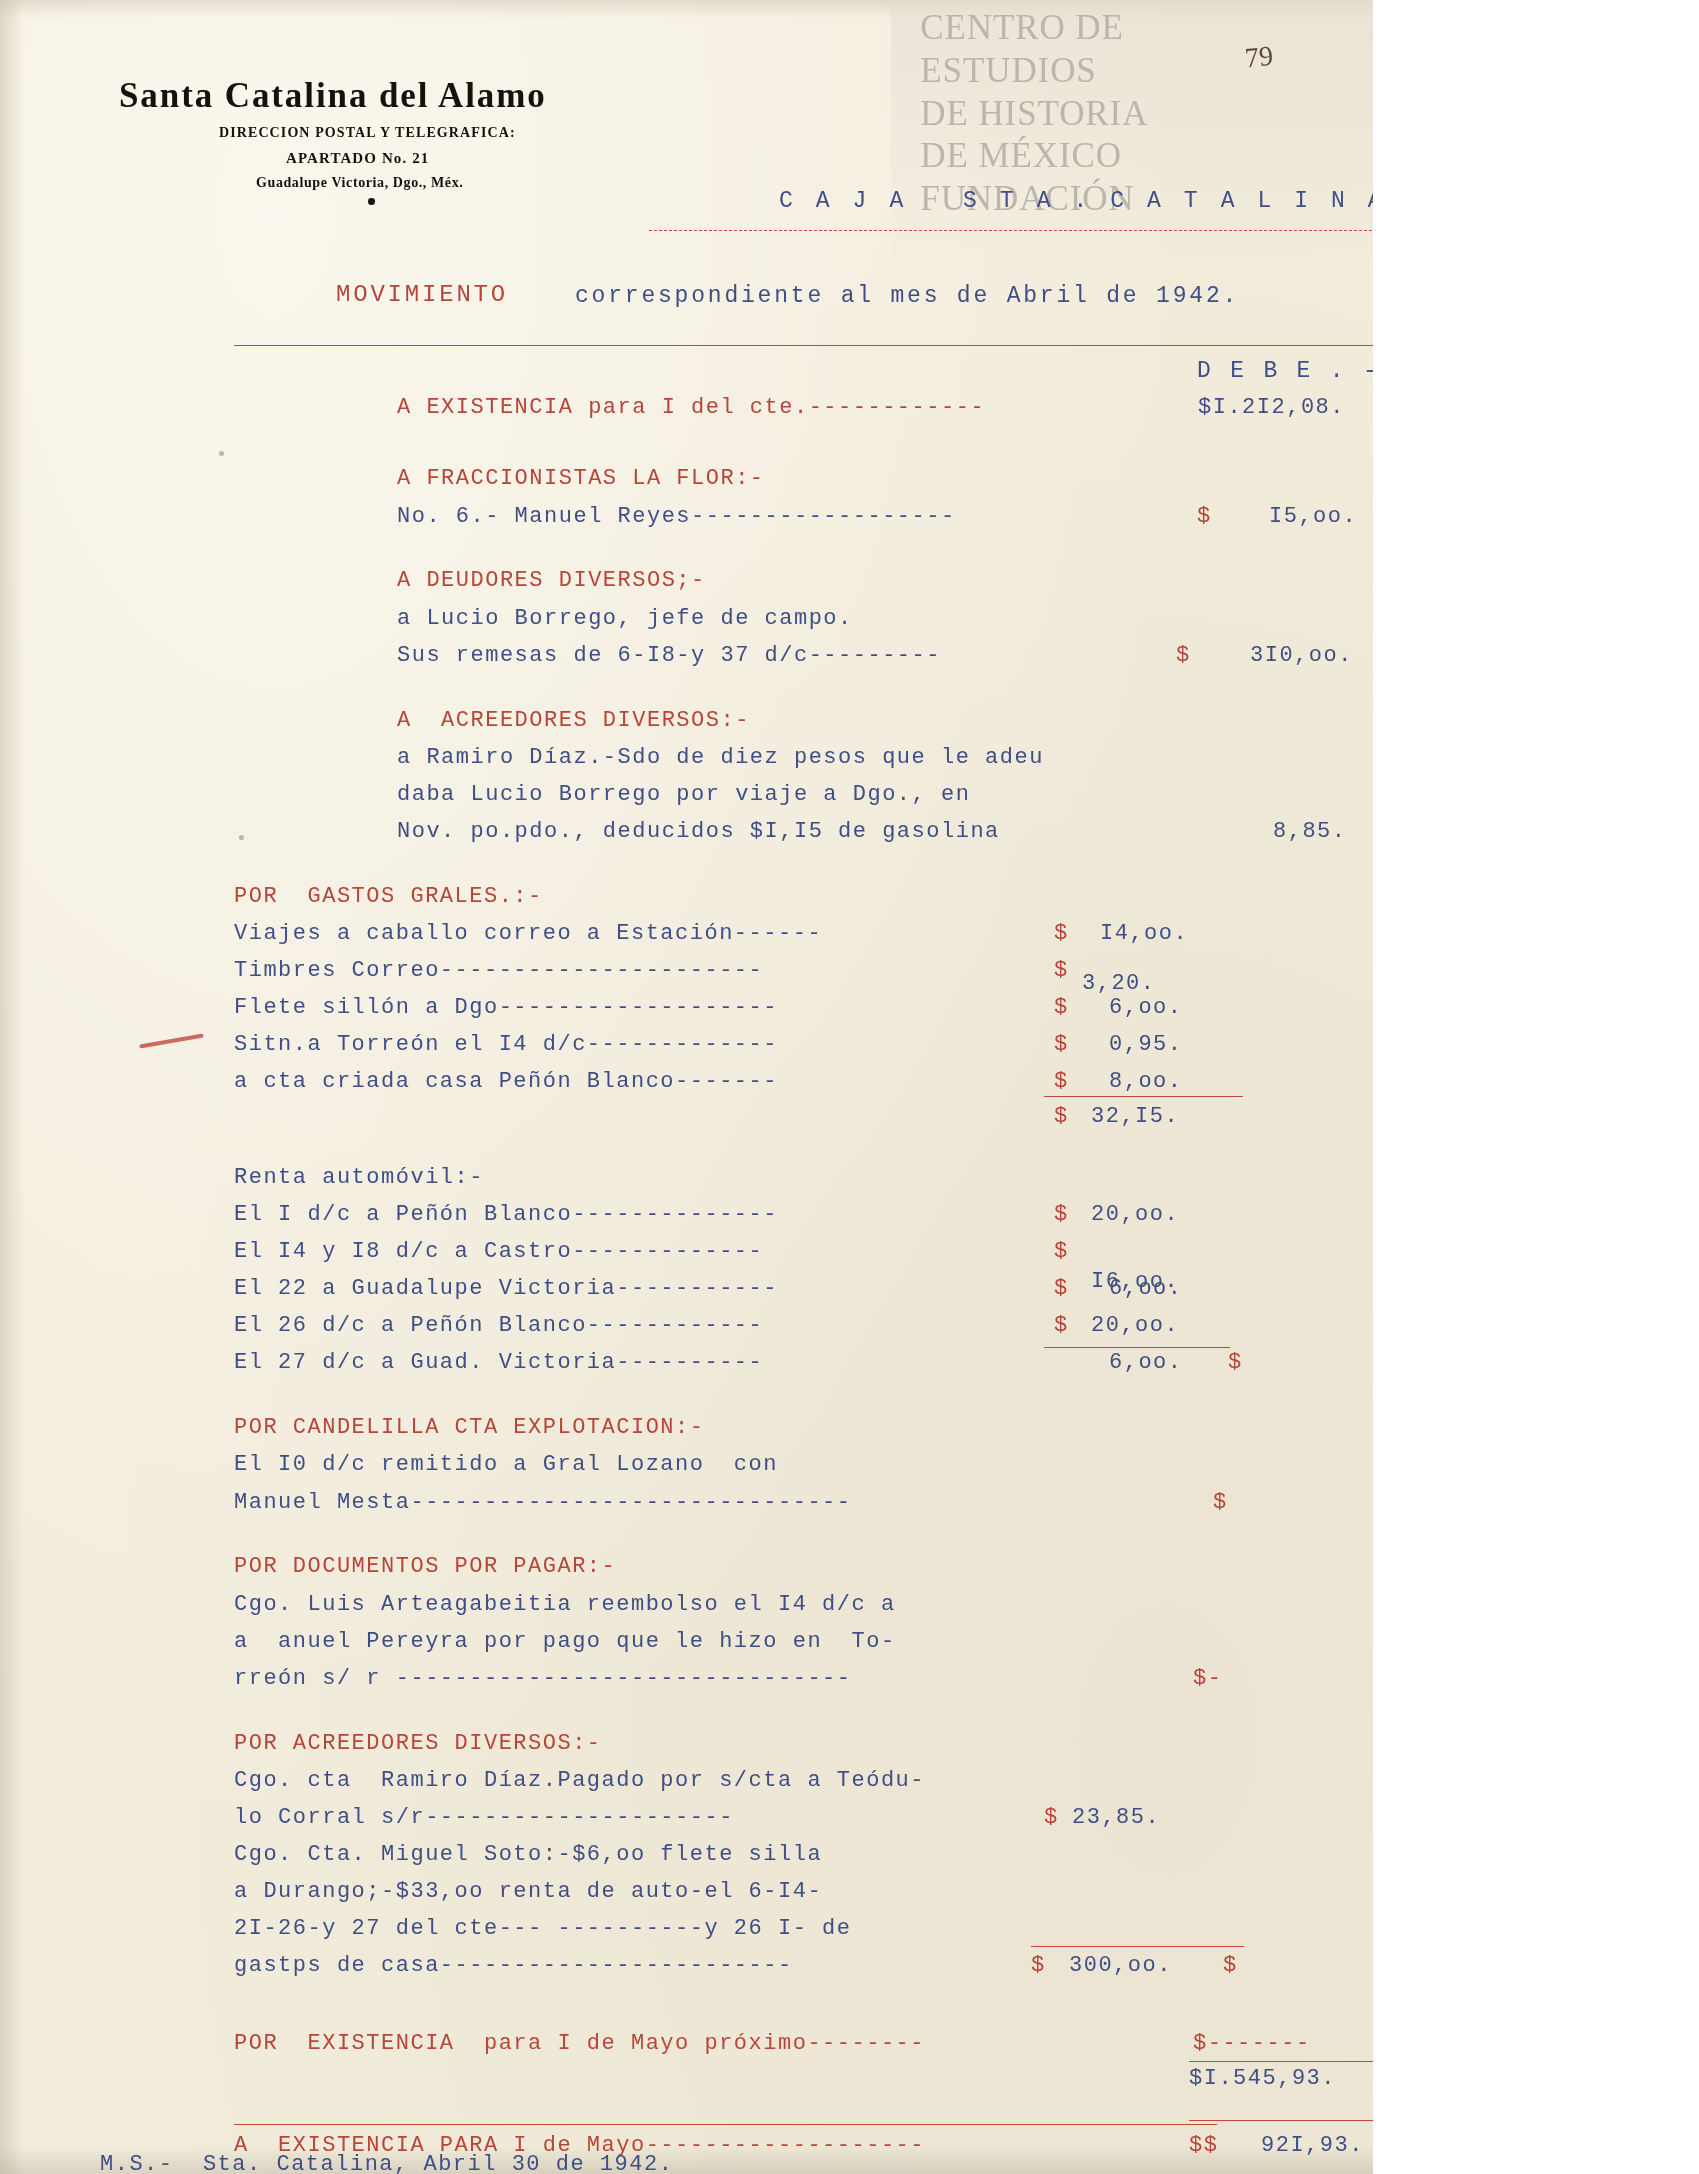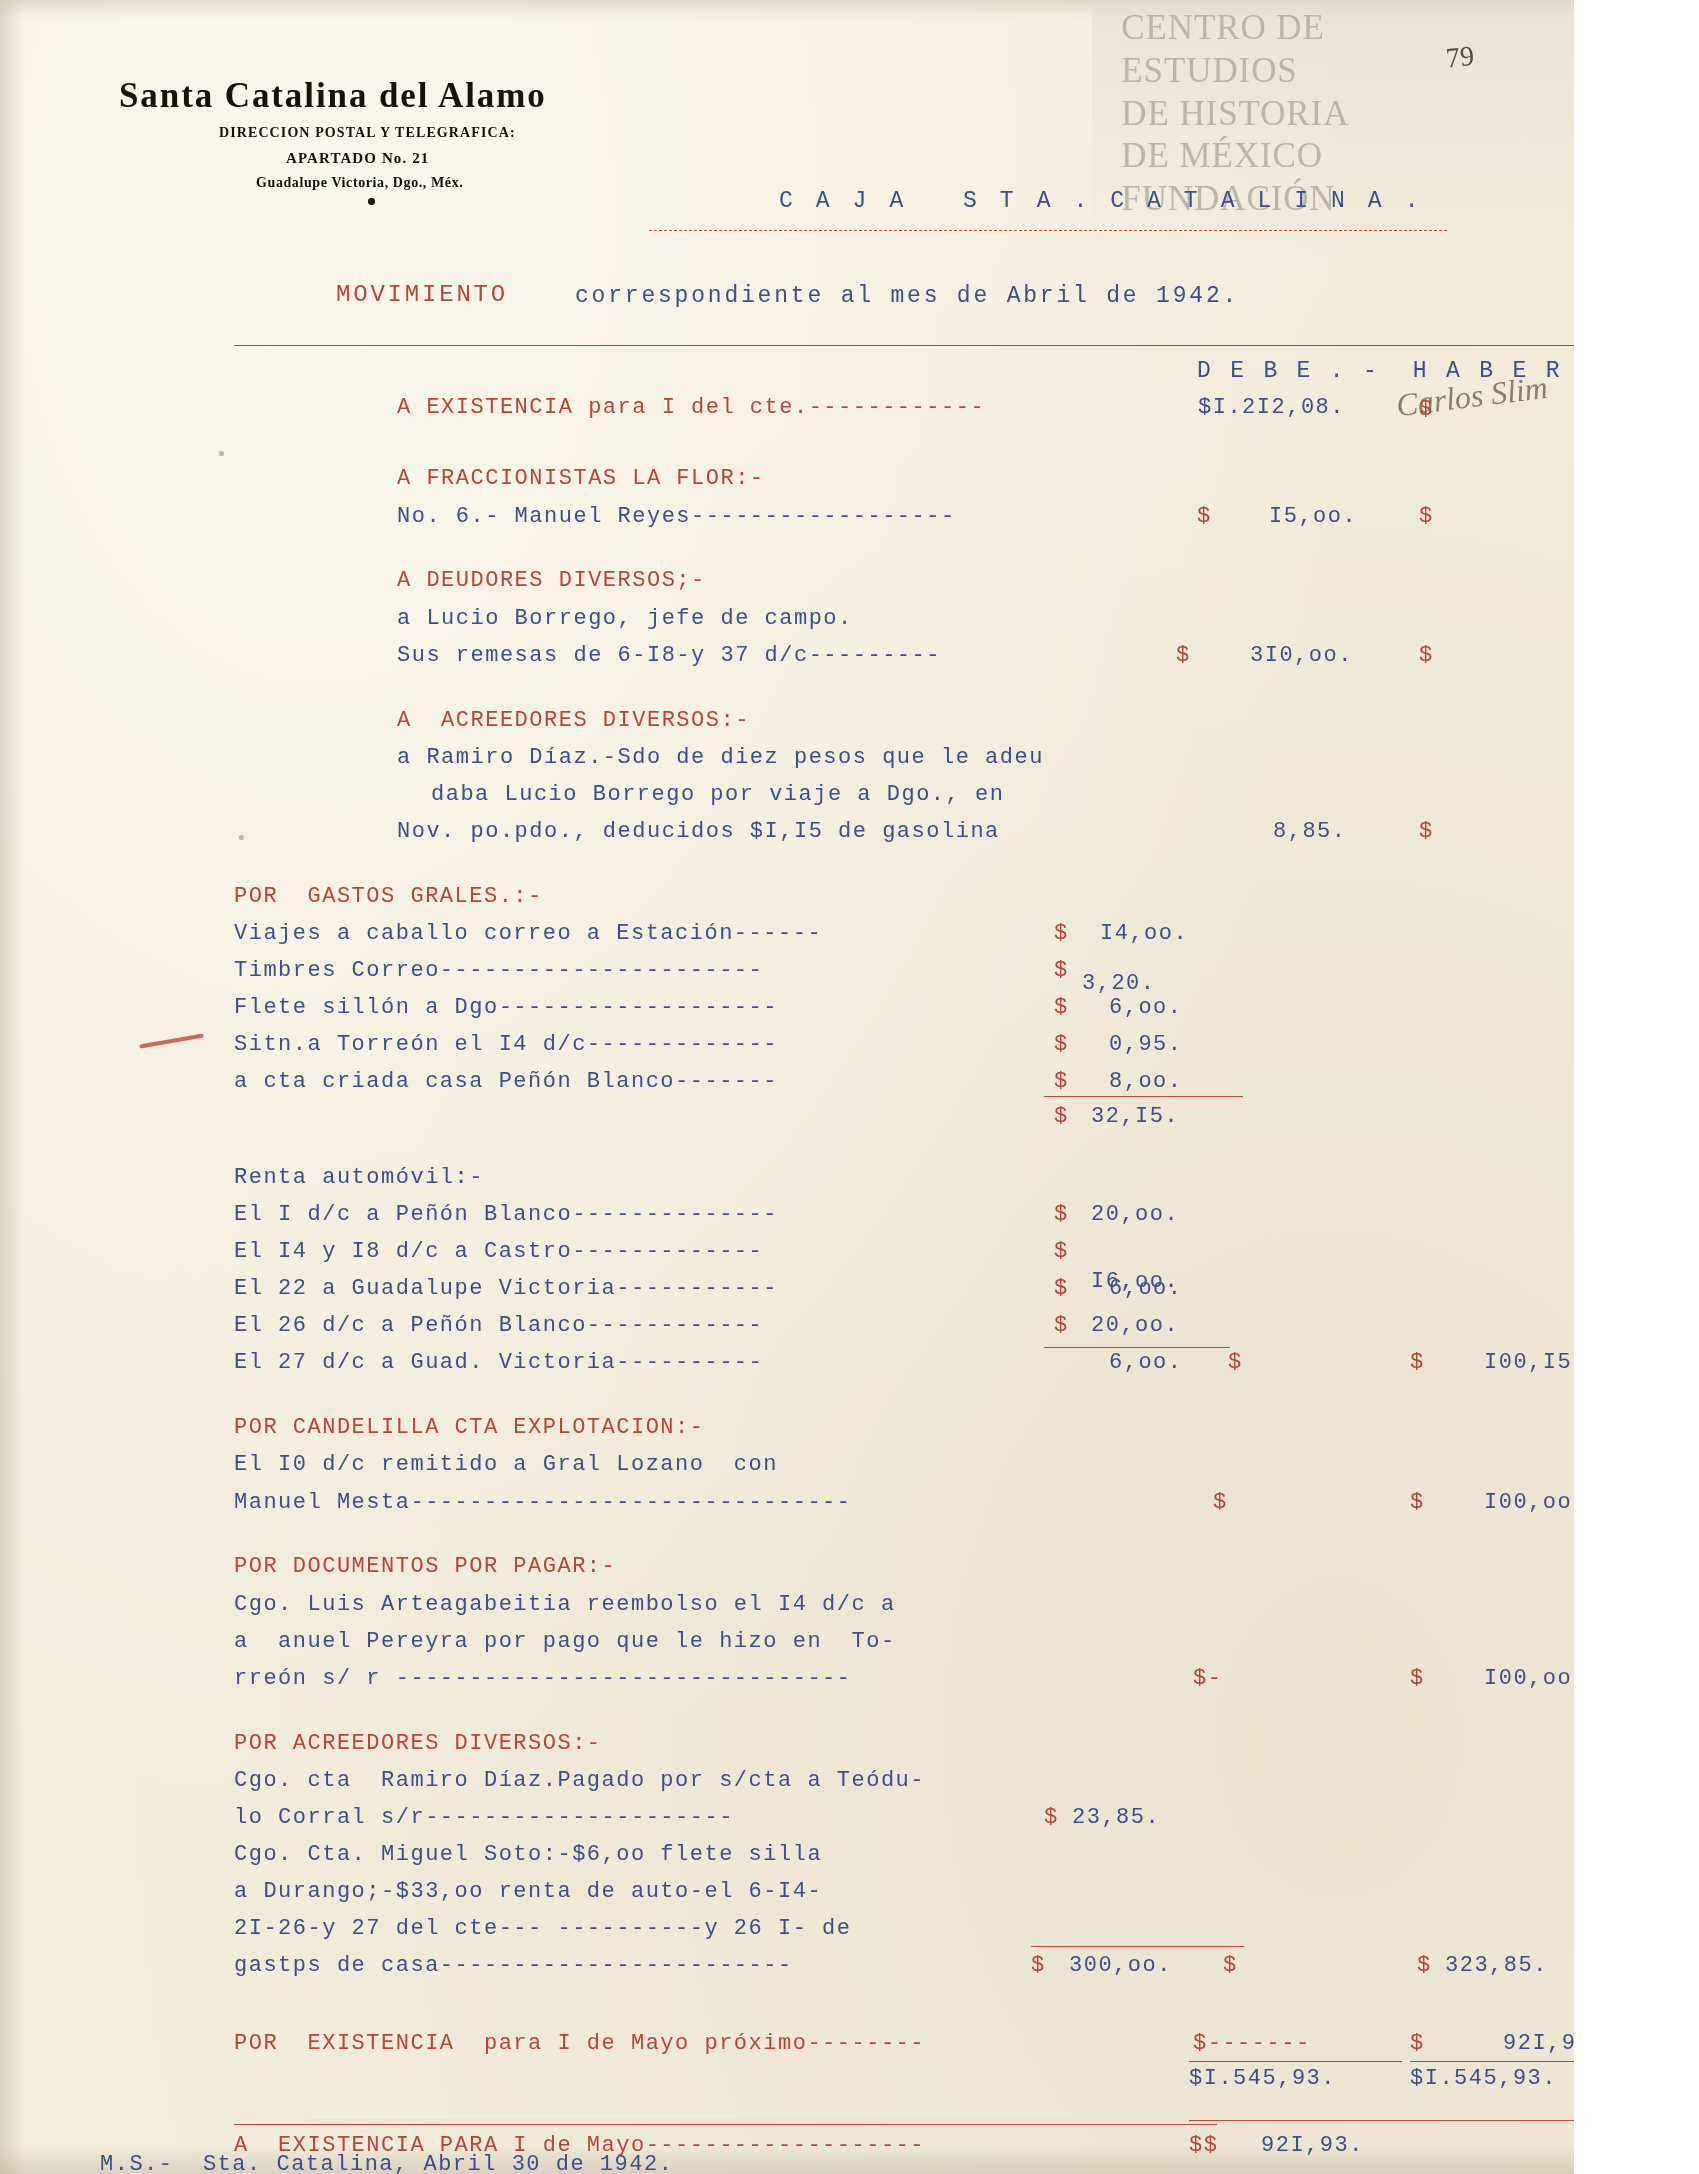--- a/index.html
+++ b/index.html
@@ -8,21 +8,21 @@
     background: #ffffff;
   }
   body {
     width: 1699px;
     height: 2174px;
     font-family: "Liberation Mono", monospace;
     overflow: hidden;
   }
   .page {
     position: relative;
-    width: 1574px;
+    width: 1373px;
     height: 2174px;
     background: #f2ecdc;
     background-image:
       radial-gradient(ellipse at 20% 10%, rgba(255,255,250,0.55), rgba(255,255,250,0) 60%),
       radial-gradient(ellipse at 85% 80%, rgba(228,219,198,0.5), rgba(228,219,198,0) 65%);
     overflow: hidden;
   }
   
   .edge-left {
     position: absolute; left: 0; top: 0; width: 24px; height: 2174px;
@@ -226,21 +226,21 @@
 
   <div class="t red" style="left:397px; top:570px;">A DEUDORES DIVERSOS;-</div>
   <div class="t blue" style="left:397px; top:608px;">a Lucio Borrego, jefe de campo.</div>
   <div class="t blue" style="left:397px; top:645px;">Sus remesas de 6-I8-y 37 d/c---------</div>
   <div class="t red" style="left:1176px; top:645px;">$</div>
   <div class="t blue" style="left:1250px; top:645px;">3I0,oo.</div>
   <div class="t red" style="left:1419px; top:645px;">$</div>
 
   <div class="t red" style="left:397px; top:710px;">A  ACREEDORES DIVERSOS:-</div>
   <div class="t blue" style="left:397px; top:747px;">a Ramiro Díaz.-Sdo de diez pesos que le adeu</div>
-  <div class="t blue" style="left:397px; top:784px;margin-left:34px;">daba Lucio Borrego por viaje a Dgo., en</div>
+  <div class="t blue" style="left:397px; top:784px;">daba Lucio Borrego por viaje a Dgo., en</div>
   <div class="t blue" style="left:397px; top:821px;">Nov. po.pdo., deducidos $I,I5 de gasolina</div>
   <div class="t blue" style="left:1273px; top:821px;">8,85.</div>
   <div class="t red" style="left:1419px; top:821px;">$</div>
 
   <div class="t red" style="left:234px; top:886px;">POR  GASTOS GRALES.:-</div>
   <div class="t blue" style="left:234px; top:923px;">Viajes a caballo correo a Estación------</div>
   <div class="t red" style="left:1054px; top:923px;">$</div>
   <div class="t blue" style="left:1100px; top:923px;">I4,oo.</div>
 
   <div class="t blue" style="left:234px; top:960px;">Timbres Correo----------------------</div>

